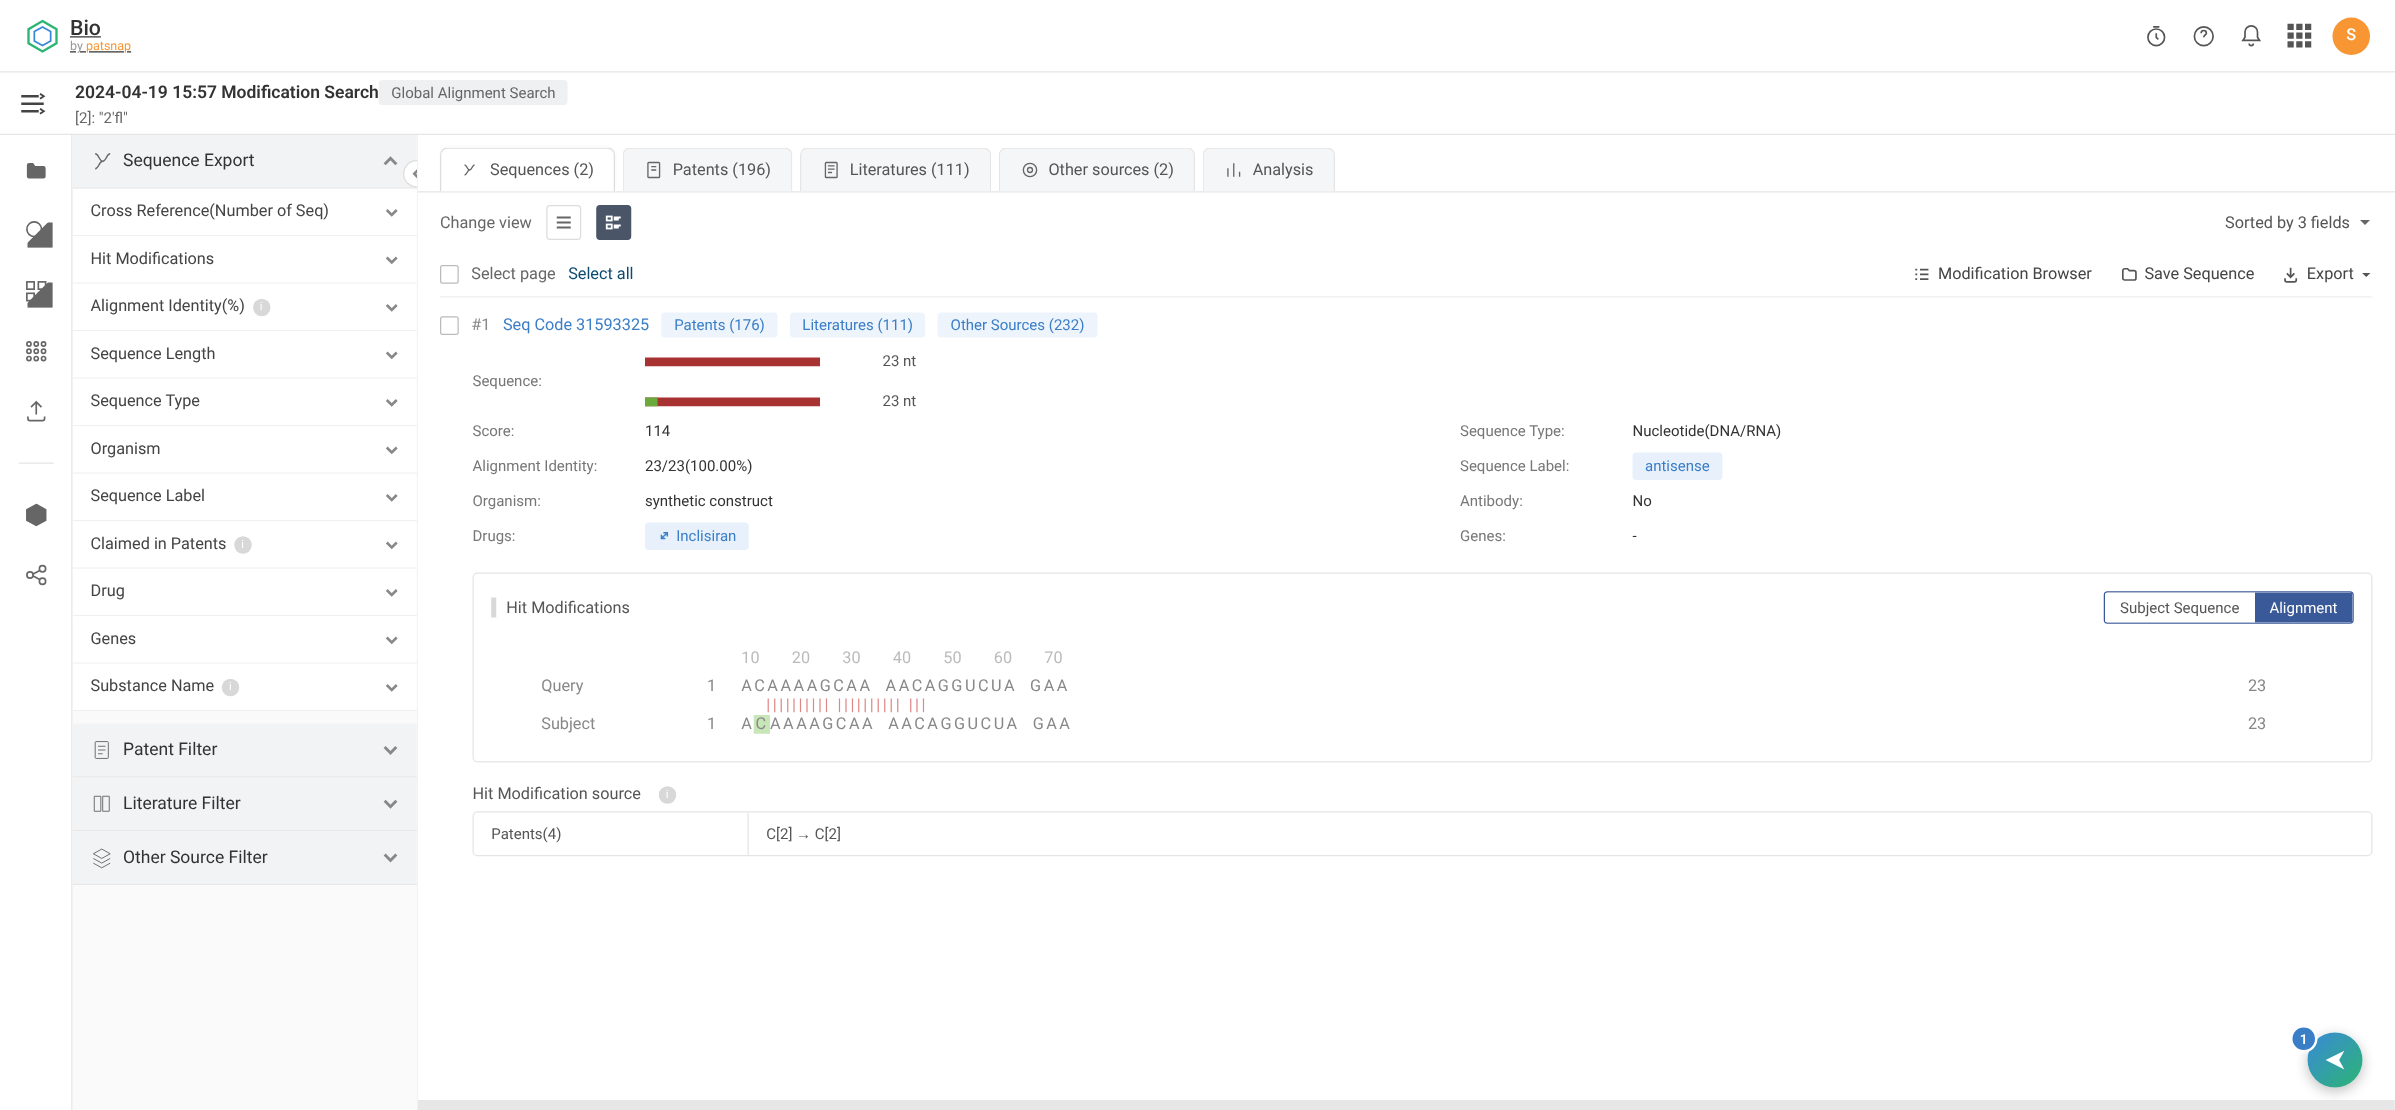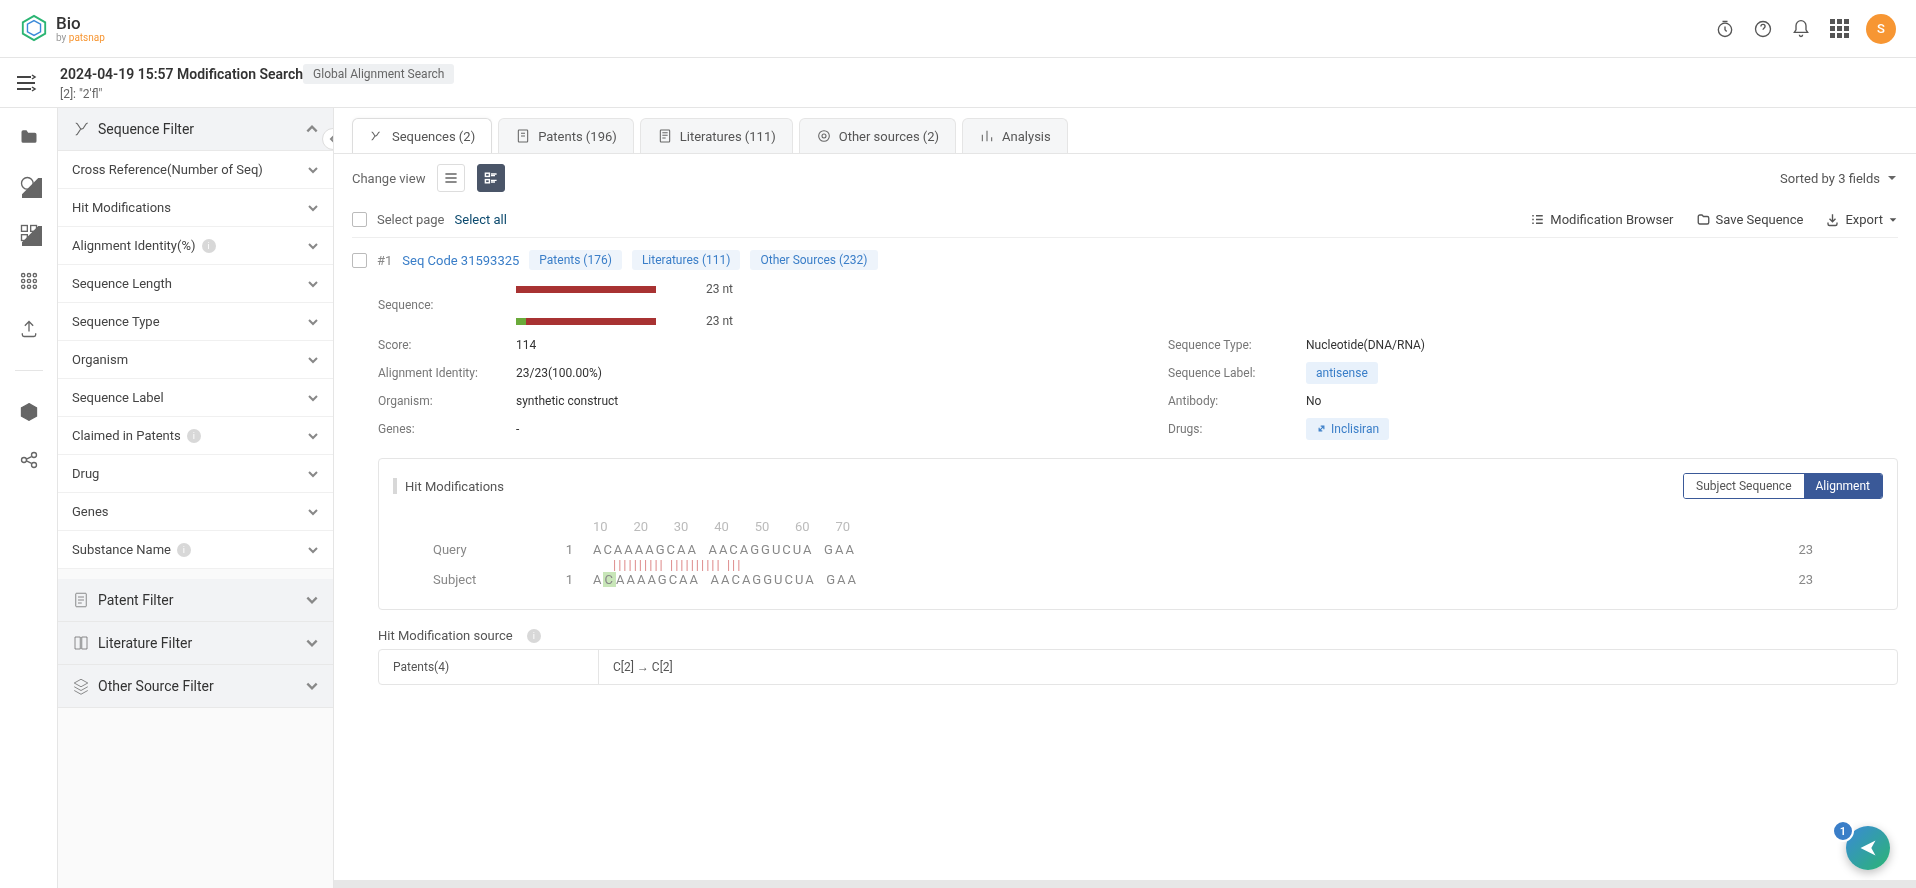--- a/index.html
+++ b/index.html
@@ -1,20 +1,20 @@
 <!DOCTYPE html>
 <html><head>
   <meta charset="utf-8">
   <style>
     * { margin: 0; padding: 0; box-sizing: border-box; font-family: -apple-system, BlinkMacSystemFont, "Segoe UI", Roboto, Arial, sans-serif; }
     body { background: #fff; color: #333; font-size: 13px; overflow: hidden; height: 888px; width: 1916px; position: relative; }
     
     
     .top-header { height: 58px; border-bottom: 1px solid #e5e5e5; display: flex; align-items: center; padding: 0 20px; }
-    .logo-wrap { display: flex; align-items: flex-start; gap: 8px; }
+    .logo-wrap { display: flex; align-items: center; gap: 8px; text-decoration: underline; }
     .logo-hex { width: 28px; height: 28px; }
     .logo-text { display: flex; flex-direction: column; line-height: 1.1; }
     .logo-title { font-size: 17px; font-weight: 500; color: #333; }
     .logo-sub { font-size: 10px; color: #999; }
     .logo-sub .orange { color: #f79633; }
     .header-right { margin-left: auto; display: flex; align-items: center; gap: 16px; }
     .header-icon { width: 22px; height: 22px; display: flex; align-items: center; justify-content: center; cursor: pointer; }
     .header-icon svg { width: 20px; height: 20px; stroke: #555; fill: none; stroke-width: 1.6; }
     .apps-grid { display: grid; grid-template-columns: repeat(3,5px); grid-template-rows: repeat(3,5px); gap: 2px; }
     .apps-grid span { background: #555; width: 5px; height: 5px; }
@@ -277,21 +277,21 @@
     <div class="collapse-handle">
       <svg viewBox="0 0 10 10">
           <path d="M6 2L3 5l3 3"></path>
         </svg>
     </div>
 
     <div class="filter-group-header">
       <svg class="lead" viewBox="0 0 24 24">
           <path d="M5 4c4 0 4 8 8 8s4-8 8-8M5 20c4 0 4-8 8-8" stroke-width="1.5"></path>
         </svg>
-      <span>Sequence Filter</span>
+      <span>Sequence Export</span>
       <svg class="chev" viewBox="0 0 12 12">
           <path d="M2 8l4-4 4 4"></path>
         </svg>
     </div>
     <div class="filter-item">
       <span>Cross Reference(Number of Seq)</span>
       <svg class="chev" viewBox="0 0 12 12">
           <path d="M2 4l4 4 4-4"></path>
         </svg>
     </div>
@@ -525,30 +525,30 @@
         </div>
         <div class="detail-row">
           <span class="detail-label">Organism:</span>
           <span class="detail-val">synthetic construct</span>
         </div>
         <div class="detail-row">
           <span class="detail-label">Antibody:</span>
           <span class="detail-val">No</span>
         </div>
         <div class="detail-row">
-          <span class="detail-label">Genes:</span>
-          <span class="detail-val">-</span>
-        </div>
-        <div class="detail-row">
           <span class="detail-label">Drugs:</span>
           <span class="tag-chip link">
             <svg viewBox="0 0 14 14">
                 <path d="M5 9l4-4M6 4h4v4M4 6v4h4" stroke-width="1.5"></path>
               </svg><span>Inclisiran</span>
           </span>
+        </div>
+        <div class="detail-row">
+          <span class="detail-label">Genes:</span>
+          <span class="detail-val">-</span>
         </div>
       </div>
 
       <div class="hit-mod-panel">
         <div class="hit-mod-header">
           <div class="hit-mod-bar"></div>
           <span class="hit-mod-title">Hit Modifications</span>
           <div class="hit-mod-toggle">
             <div class="toggle-btn inactive">Subject Sequence</div>
             <div class="toggle-btn active">Alignment</div>

